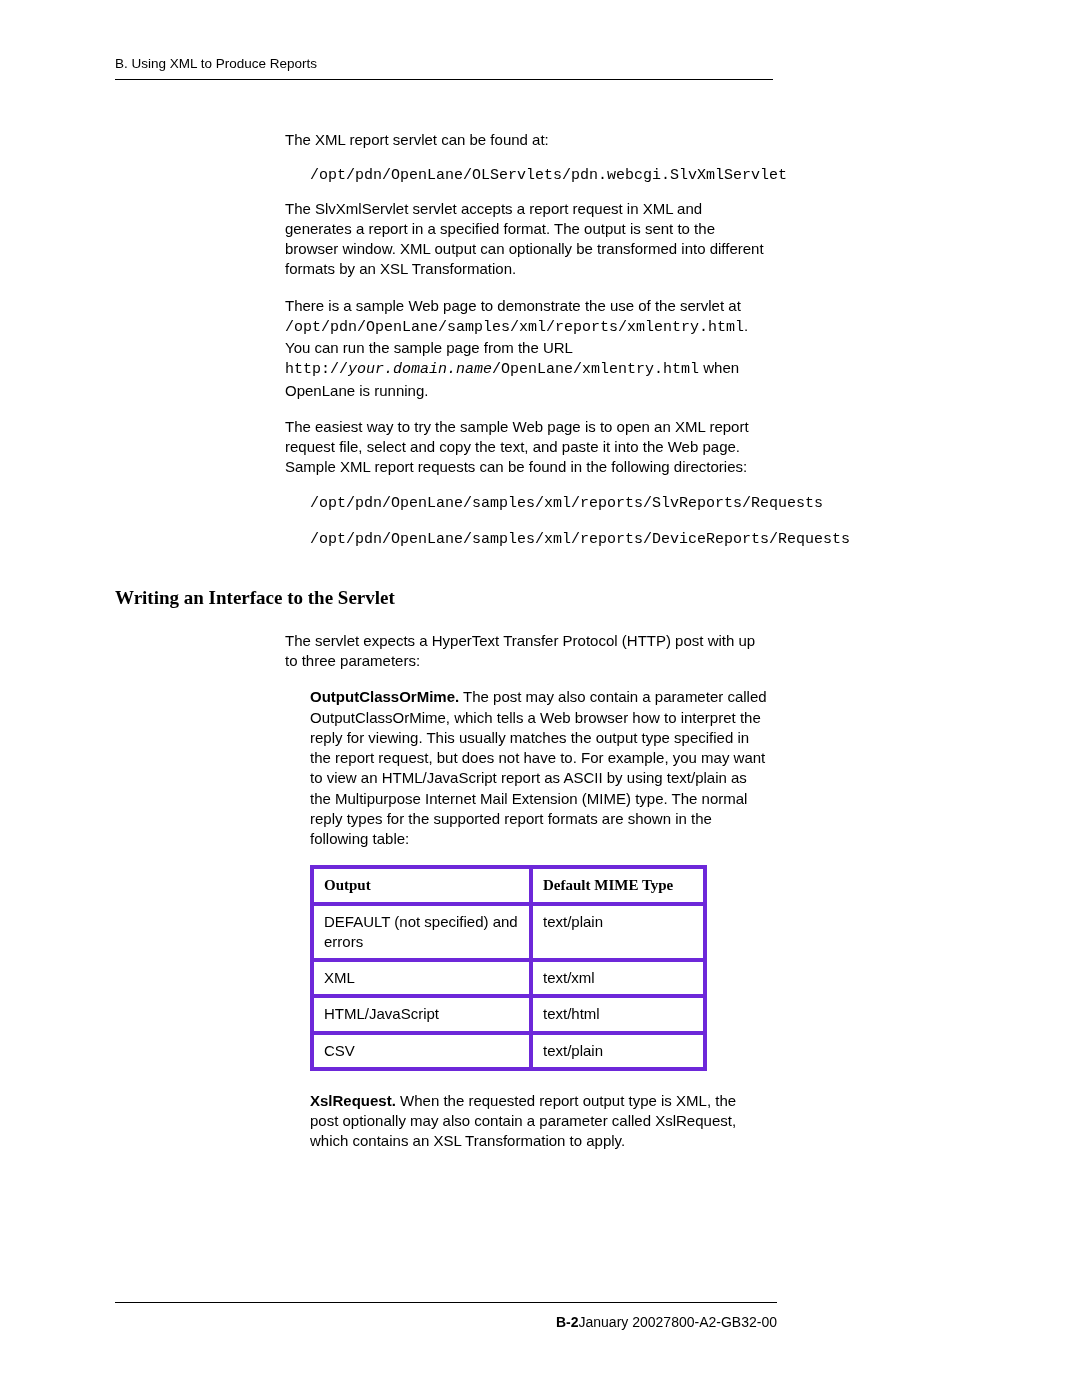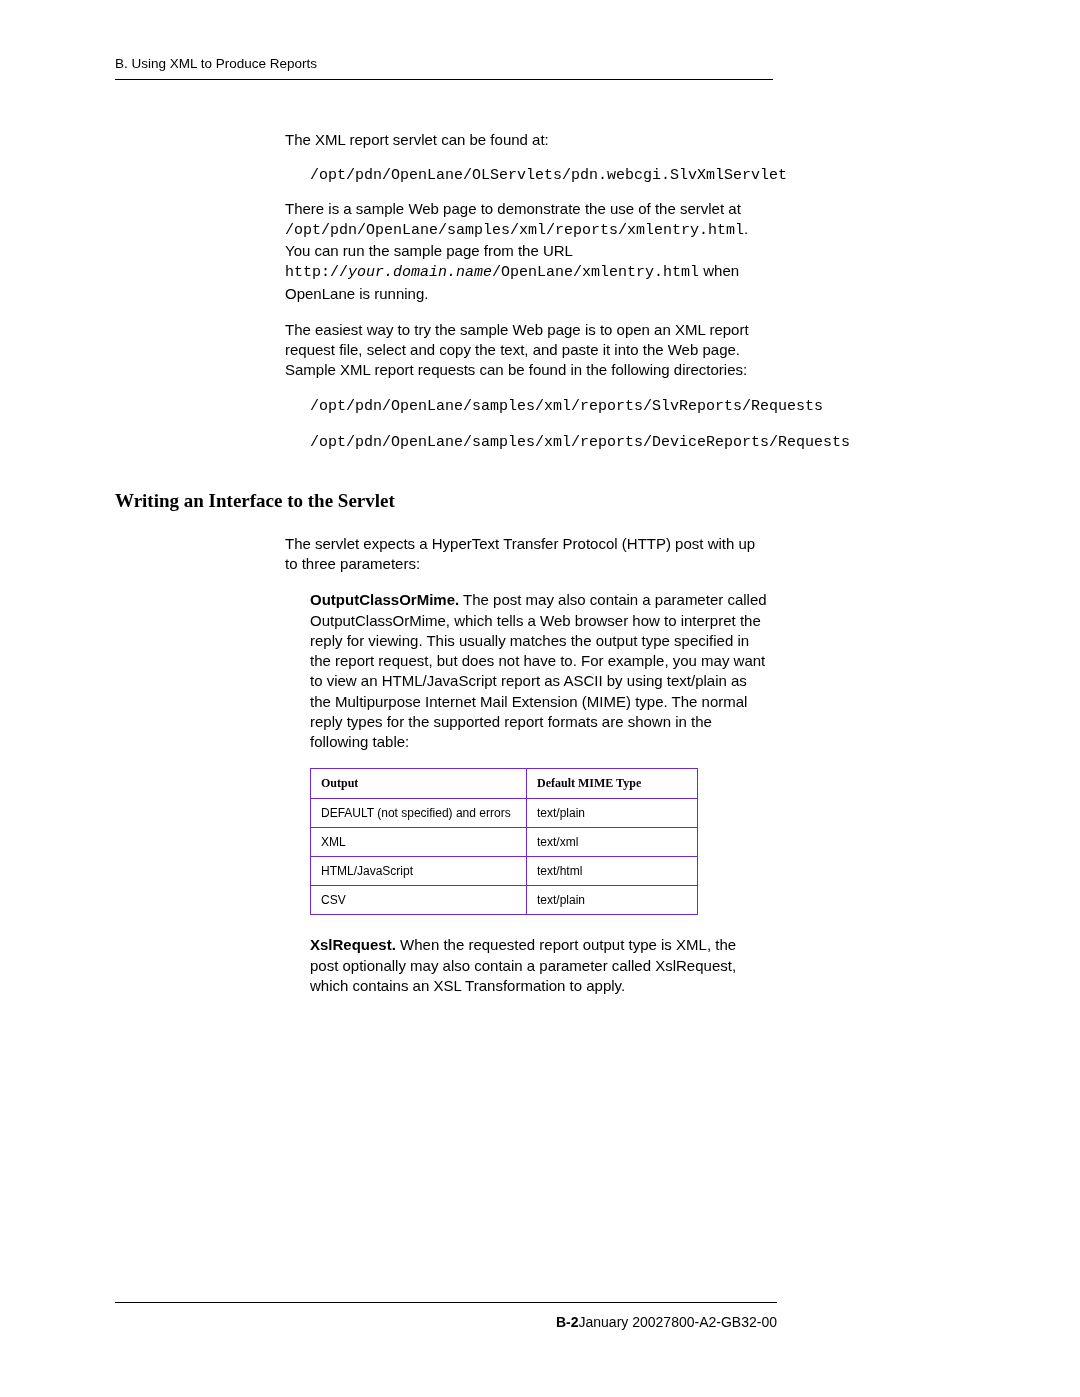--- a/index.html
+++ b/index.html
@@ -63,25 +63,25 @@
   .bold {
     font-weight: bold;
   }
   table.mime {
     border-collapse: collapse;
     margin-top: 4px;
     margin-bottom: 20px;
     margin-left: 195px;
   }
   table.mime th, table.mime td {
-    border: 1px solid #6d28d9;
+    border: 4px solid #6d28d9;
     padding: 6px 10px;
     text-align: left;
     vertical-align: top;
-    font-size: 12px;
+    font-size: 15px;
   }
   table.mime th {
     font-family: "Times New Roman", Times, serif;
     font-weight: bold;
   }
   table.mime th.c1, table.mime td.c1 { width: 195px; }
   table.mime th.c2, table.mime td.c2 { width: 150px; }
   .footer {
     position: absolute;
     bottom: 65px;
@@ -105,20 +105,21 @@
 
 <div class="page">
 
   <div class="running-header">B. Using XML to Produce Reports</div>
   <hr class="hr">
 
 
   <p class="indent">The XML report servlet can be found at:</p>
   <p class="indent2 mono tight">/opt/pdn/OpenLane/OLServlets/pdn.webcgi.SlvXmlServlet</p>
 
+  <p class="indent">The SlvXmlServlet servlet accepts a report request in XML and generates a report in a specified format. The output is sent to the browser window. XML output can optionally be transformed into different formats by an XSL Transformation.</p>
 
   <p class="indent">
     <span>There is a sample Web page to demonstrate the use of the servlet at</span>
     <span class="mono">/opt/pdn/OpenLane/samples/xml/reports/xmlentry.html</span><span>. You can run the sample page from the URL</span>
     <span class="mono">http://</span><span class="mono italic">your.domain.name</span><span class="mono">/OpenLane/xmlentry.html</span>
     <span>when OpenLane is running.</span>
   </p>
 
   <p class="indent">The easiest way to try the sample Web page is to open an XML report request file, select and copy the text, and paste it into the Web page. Sample XML report requests can be found in the following directories:</p>
 

